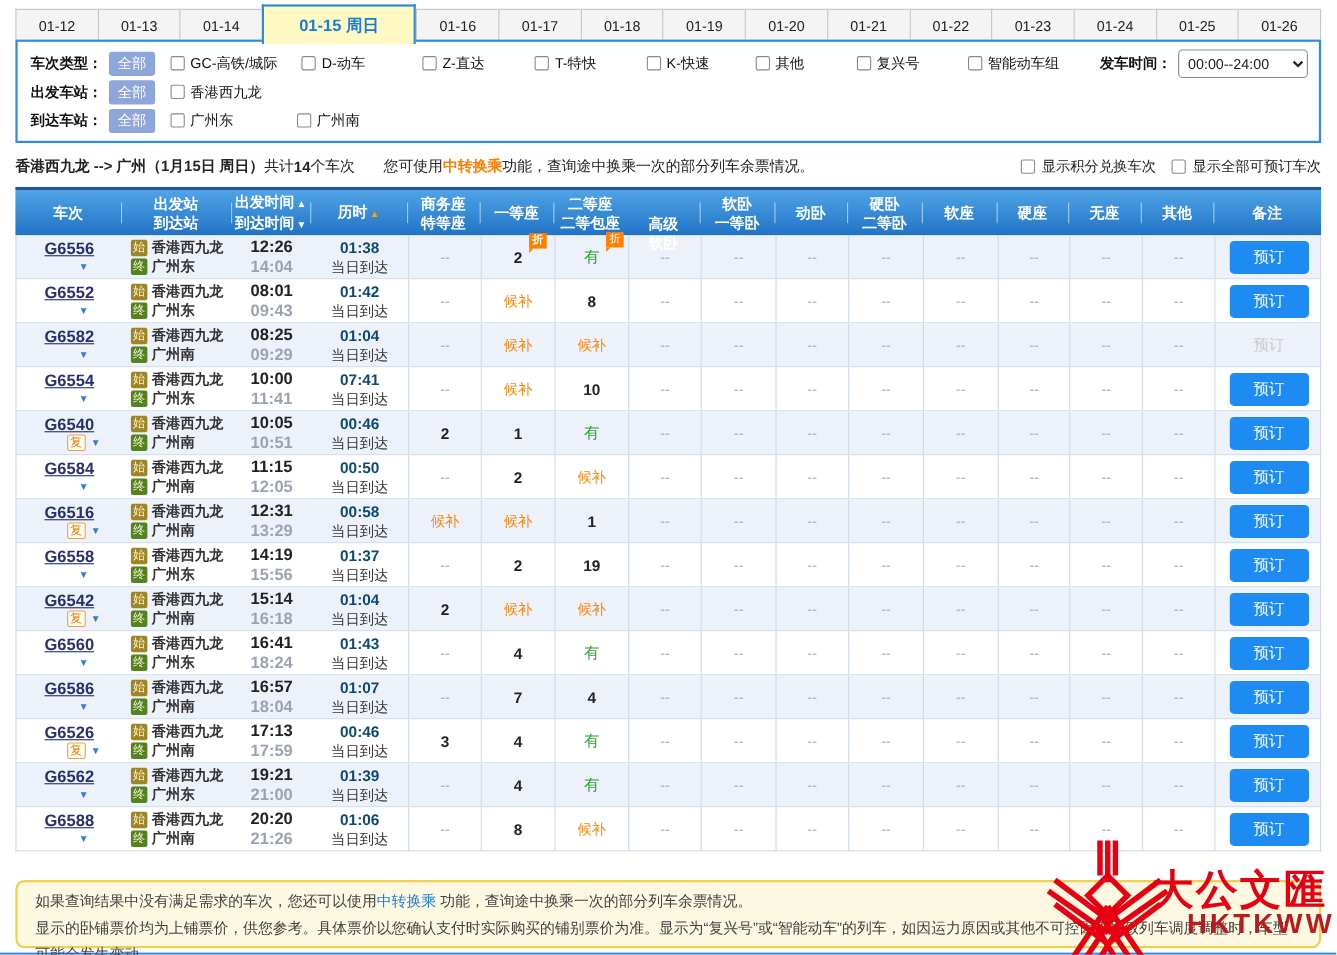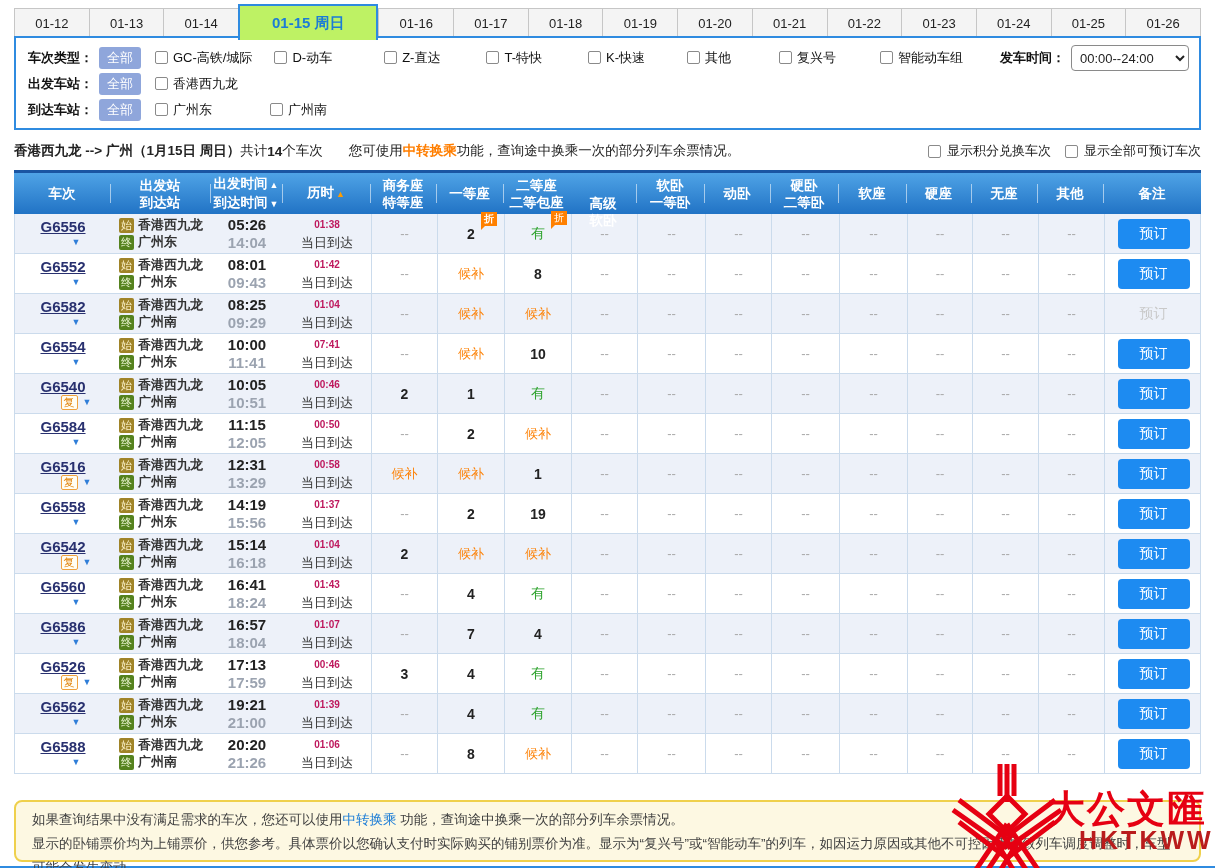--- a/index.html
+++ b/index.html
@@ -6,21 +6,21 @@
   html,body { width:1215px; height:868px; background:#fff; overflow:hidden;
     font-family:"Liberation Sans","DejaVu Sans",sans-serif; position:relative; }
 
   
   .tabbar { position:absolute; left:14px; top:2px; width:1187px; height:36px;
     display:flex; align-items:flex-end; }
   .tab { flex:1; height:30px; background:#f4f4f4; border:1px solid #c6c6c6; border-right:none;
     display:flex; align-items:center; justify-content:center; font-size:13px; color:#222;
     cursor:pointer; }
   .tab:last-child { border-right:1px solid #c6c6c6; }
-  .tab.active { flex:1.85; height:36px; background:#bef264; border:2px solid #2f8be0;
+  .tab.active { flex:1.85; height:36px; background:#fef9c3; border:2px solid #2f8be0;
     border-bottom:none; color:#1b7cd6; font-weight:bold; font-size:15px; z-index:3;
     margin-bottom:-2px; }
 
   
   .fpanel { position:absolute; left:14px; top:36px; width:1187px; height:94px;
     border:2px solid #2f8be0; background:#fff; padding:7px 10px 0 12px; z-index:2; }
   .frow { display:flex; align-items:center; height:26px; font-size:13px; color:#111; }
   .flabel { font-weight:bold; margin-right:6px; white-space:nowrap; }
   .badge-all { background:#8fa6db; color:#fff; border-radius:3px; padding:2px 8px;
     font-size:13px; margin-right:14px; cursor:pointer; }
@@ -72,21 +72,21 @@
   .st-line { display:flex; align-items:center; font-weight:bold; color:#333; font-size:13px;
     line-height:16px; }
   .tag { width:15px; height:15px; border-radius:2px; font-size:11px; line-height:15px;
     text-align:center; margin-right:4px; font-weight:normal; }
   .tag-start { background:#a08428; color:#fdf3cb; }
   .tag-end { background:#55821e; color:#e9f4cf; }
 
   .c-time, .c-dur { flex-direction:column; justify-content:center; gap:0; }
   .dep-t { font-weight:bold; font-size:15px; color:#222; line-height:18px; }
   .arr-t { font-weight:bold; font-size:15px; color:#9ba3b0; line-height:18px; }
-  .dur-t { font-weight:bold; font-size:10px; color:#be185d; line-height:18px; }
+  .dur-t { font-weight:bold; font-size:14px; color:#0c4a6e; line-height:18px; }
   .day-t { font-size:13px; color:#333; line-height:17px; }
 
   .val { position:relative; }
   .val.num { font-weight:bold; color:#222; font-size:14px; }
   .val.houbu { color:#fd8105; font-size:13px; }
   .val.you { color:#2da32d; font-size:14px; }
   .val.dash { color:#a9a9a9; }
   .zhe { position:absolute; top:-14px; right:-22px; background:#ff8000; color:#fff;
     font-style:normal; font-size:10px; line-height:14px; padding:0 3px; }
   .zhe:after { content:""; position:absolute; left:0; top:14px; border-top:4px solid #ff8000;
@@ -274,21 +274,21 @@
           <span class="train-link">G6556</span>
           <span class="train-sub">
             <span class="caret">▼</span>
           </span>
         </div>
         <div class="c c-station" style="width: 100px;">
           <div class="st-line"><span class="tag tag-start">始</span>香港西九龙</div>
           <div class="st-line"><span class="tag tag-end">终</span>广州东</div>
         </div>
         <div class="c c-time" style="width: 72px;">
-          <div class="dep-t">05:26</div>
+          <div class="dep-t">12:26</div>
           <div class="arr-t">14:04</div>
         </div>
         <div class="c c-dur" style="width: 88px;">
           <div class="dur-t">01:38</div>
           <div class="day-t">当日到达</div>
         </div>
         <div class="c bordered" style="width: 66px;">
           <span class="val dash">--</span>
         </div>
         <div class="c bordered" style="width: 67px;">

